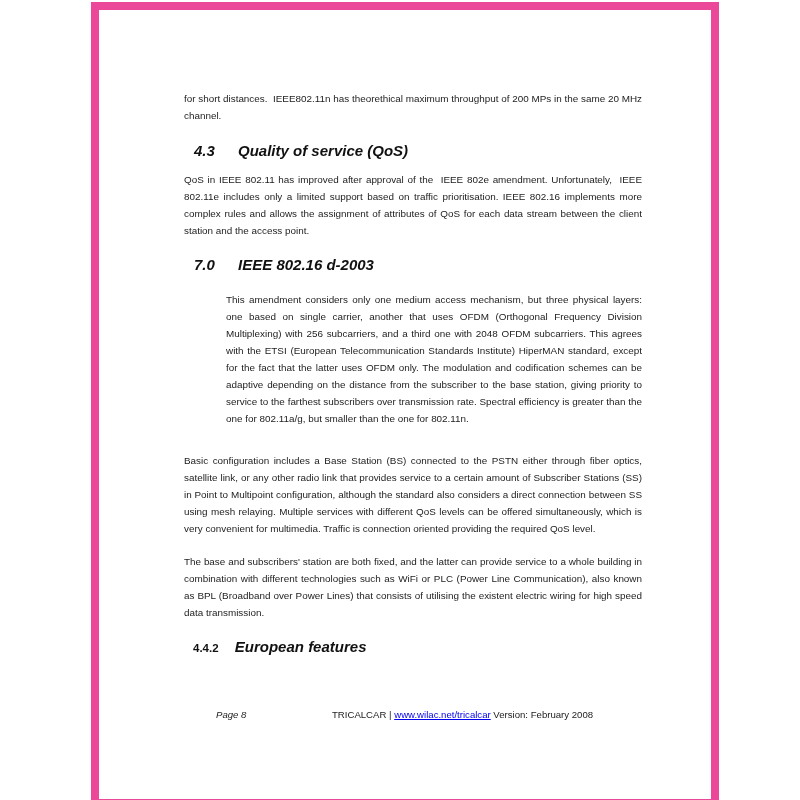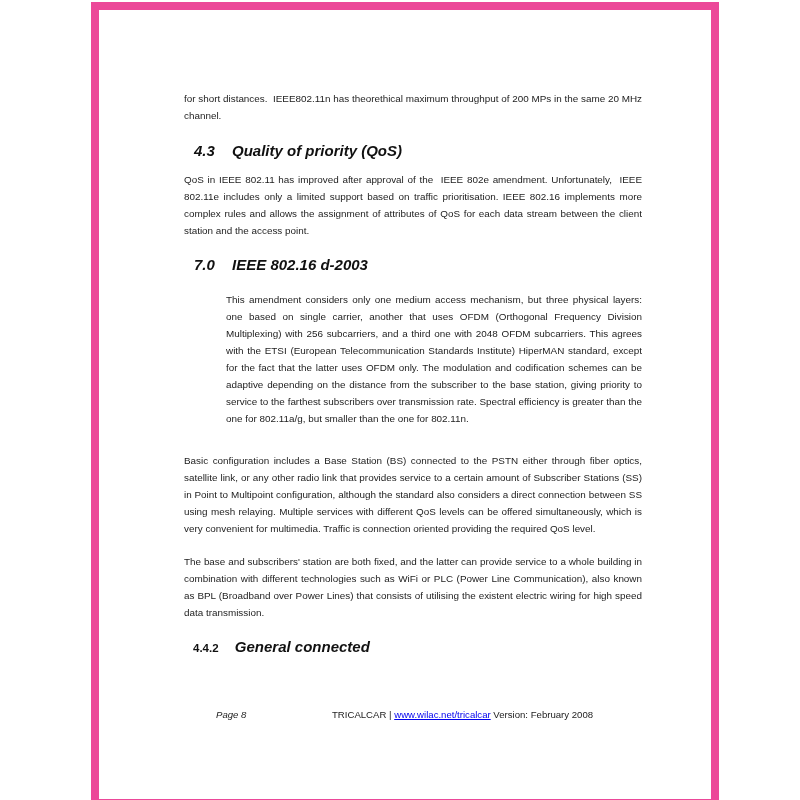--- a/index.html
+++ b/index.html
@@ -44,21 +44,21 @@
     position: absolute;
     left: 10px;
     right: 0;
     font-size: 15px;
     line-height: 20px;
     font-weight: bold;
     font-style: italic;
     color: #111111;
     margin: 0;
   }
-  .h2 .num { display: inline-block; margin-right: 13px; }
+  .h2 .num { display: inline-block; margin-right: 19px; }
   .h3 {
     position: absolute;
     left: 9px;
     right: 0;
     font-weight: bold;
     line-height: 20px;
     color: #111111;
     margin: 0;
   }
   .h3 .num {
@@ -111,40 +111,40 @@
 </head>
 <body>
 
 <div class="page">
   <div class="content">
 
     <p class="para" id="intro">for short distances.  IEEE802.11n has theorethical maximum throughput of 200 MPs in the same 20 MHz channel.</p>
 
     <h2 class="h2" id="h2-43">
       <span class="num">4.3</span>
-      <span class="ttl">Quality of priority (QoS)</span>
+      <span class="ttl">Quality of service (QoS)</span>
     </h2>
 
     <p class="para" id="p-43">QoS in IEEE 802.11 has improved after approval of the  IEEE 802e amendment. Unfortunately,  IEEE 802.11e includes only a limited support based on traffic prioritisation. IEEE 802.16 implements more complex rules and allows the assignment of attributes of QoS for each data stream between the client station and the access point.</p>
 
     <h2 class="h2" id="h2-44">
       <span class="num">7.0</span>
       <span class="ttl">IEEE 802.16 d-2003</span>
     </h2>
 
     <p class="para" id="p-44">This amendment considers only one medium access mechanism, but three physical layers: one based on single carrier, another that uses OFDM (Orthogonal Frequency Division Multiplexing) with 256 subcarriers, and a third one with 2048 OFDM subcarriers. This agrees with the ETSI (European Telecommunication Standards Institute) HiperMAN standard, except for the fact that the latter uses OFDM only. The modulation and codification schemes can be adaptive depending on the distance from the subscriber to the base station, giving priority to service to the farthest subscribers over transmission rate. Spectral efficiency is greater than the one for 802.11a/g, but smaller than the one for 802.11n.</p>
 
 
     <p class="para" id="p-441a">Basic configuration includes a Base Station (BS) connected to the PSTN either through fiber optics, satellite link, or any other radio link that provides service to a certain amount of Subscriber Stations (SS) in Point to Multipoint configuration, although the standard also considers a direct connection between SS using mesh relaying. Multiple services with different QoS levels can be offered simultaneously, which is very convenient for multimedia. Traffic is connection oriented providing the required QoS level.</p>
 
     <p class="para" id="p-441b">The base and subscribers' station are both fixed, and the latter can provide service to a whole building in combination with different technologies such as WiFi or PLC (Power Line Communication), also known as BPL (Broadband over Power Lines) that consists of utilising the existent electric wiring for high speed data transmission.</p>
 
     <h3 class="h3" id="h3-442">
       <span class="num">4.4.2</span>
-      <span class="ttl">General connected</span>
+      <span class="ttl">European features</span>
     </h3>
 
     <div class="footer">
       <span class="pagenum">Page 8</span>
       <span class="center"><span>TRICALCAR | </span><a class="doc-link" style="color: rgb(0, 0, 238);">www.wilac.net/tricalcar</a><span> Version: February 2008</span></span>
     </div>
 
   </div>
 </div>
 

